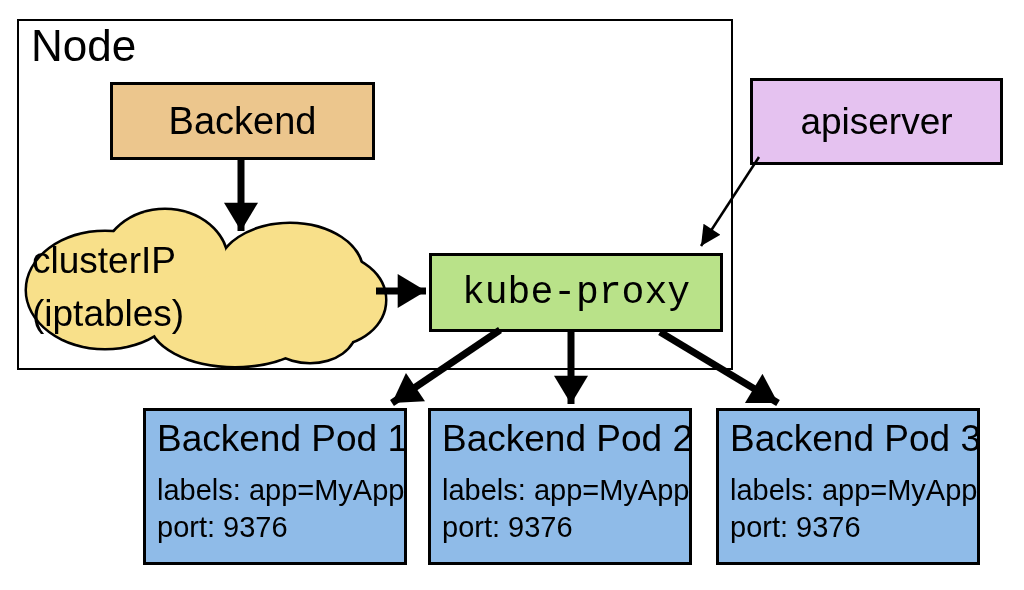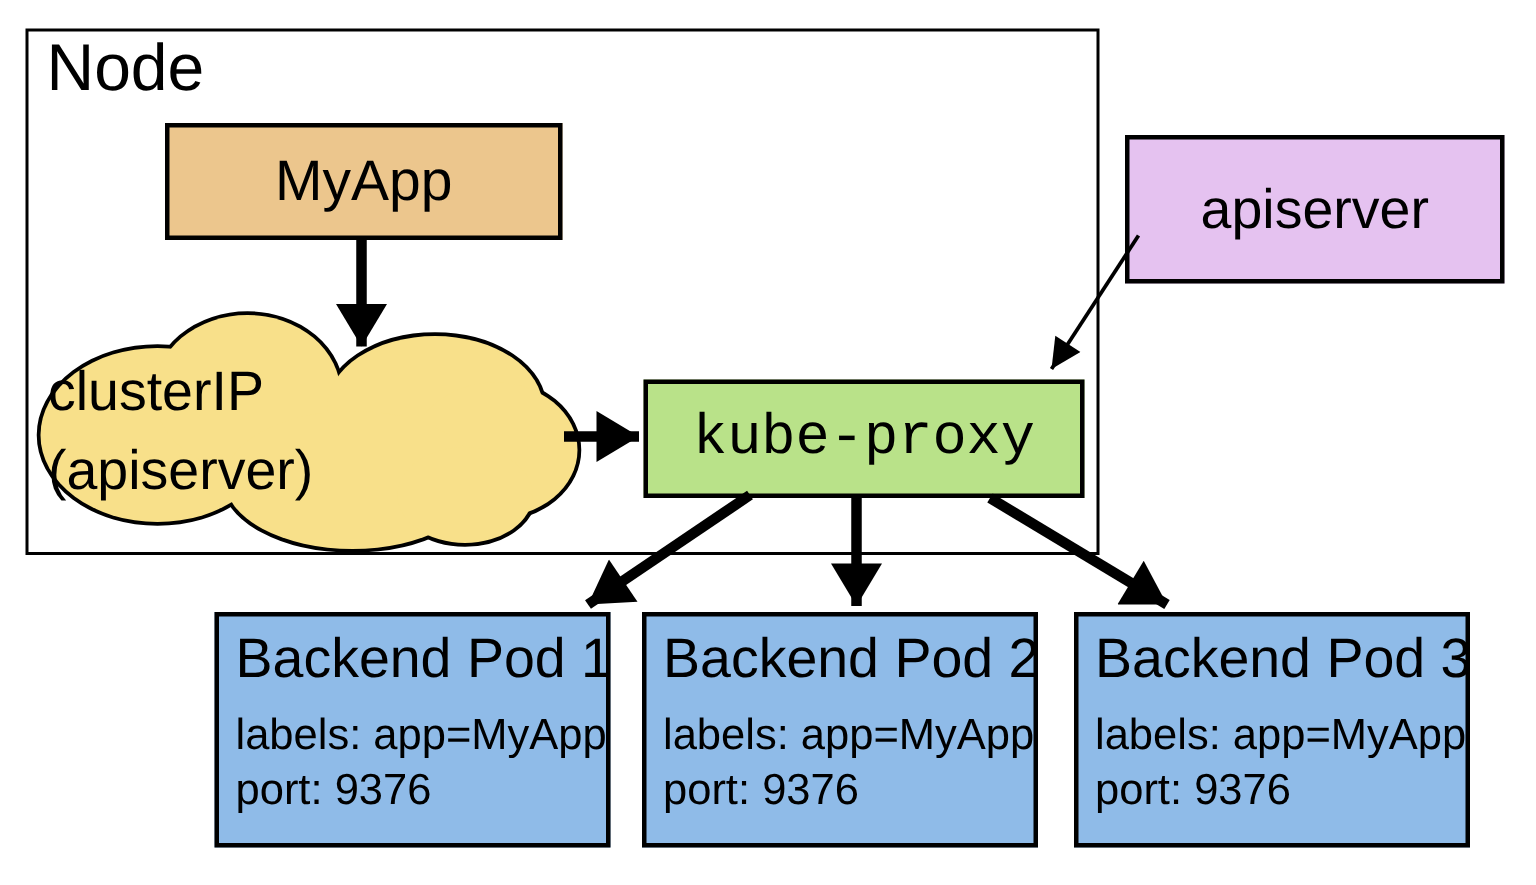--- a/index.html
+++ b/index.html
@@ -37,21 +37,21 @@
     box-sizing: border-box;
     display: flex;
     align-items: center;
     justify-content: center;
     font-size: 38px;
     color: #000000;
     white-space: nowrap;
   }
   .client-box   { left: 110px; top: 82px;  width: 265px; height: 78px; }
   .kubeproxy-box{ left: 429px; top: 253px; width: 294px; height: 79px; }
-  .apiserver-box{ left: 750px; top: 90px;  width: 253px; height: 99px; font-size: 37px; }
+  .apiserver-box{ left: 750px; top: 78px;  width: 253px; height: 87px; font-size: 37px; }
 
   .cloud-svg { left: 0; top: 0; width: 1024px; height: 590px; pointer-events: none; }
 
   .cloud-text {
     left: 32px; top: 234px; width: 260px;
     text-align: left;
     font-size: 37px;
     line-height: 53px;
     color: #000000;
     white-space: nowrap;
@@ -105,25 +105,25 @@
       <ellipse cx="105" cy="290" rx="78" ry="58" fill="#f8e08a"></ellipse>
       <ellipse cx="165" cy="262" rx="62" ry="52" fill="#f8e08a"></ellipse>
       <ellipse cx="290" cy="272" rx="72" ry="48" fill="#f8e08a"></ellipse>
       <ellipse cx="330" cy="300" rx="55" ry="45" fill="#f8e08a"></ellipse>
       <ellipse cx="235" cy="320" rx="85" ry="46" fill="#f8e08a"></ellipse>
       <ellipse cx="310" cy="330" rx="45" ry="32" fill="#f8e08a"></ellipse>
     </g>
   </svg>
   <div class="abs cloud-text">
     <div>clusterIP</div>
-    <div>(apiserver)</div>
+    <div>(iptables)</div>
   </div>
 
   <div class="abs shape-box client-box" style="background-color: rgb(236, 198, 141);">
-    <span>MyApp</span>
+    <span>Backend</span>
   </div>
 
   <div class="abs shape-box kubeproxy-box" style="background-color: rgb(185, 226, 137); font-family: Liberation Mono, monospace;">
     <span>kube-proxy</span>
   </div>
 
   <div class="abs shape-box apiserver-box" style="background-color: rgb(229, 194, 240);">
     <span>apiserver</span>
   </div>
 

